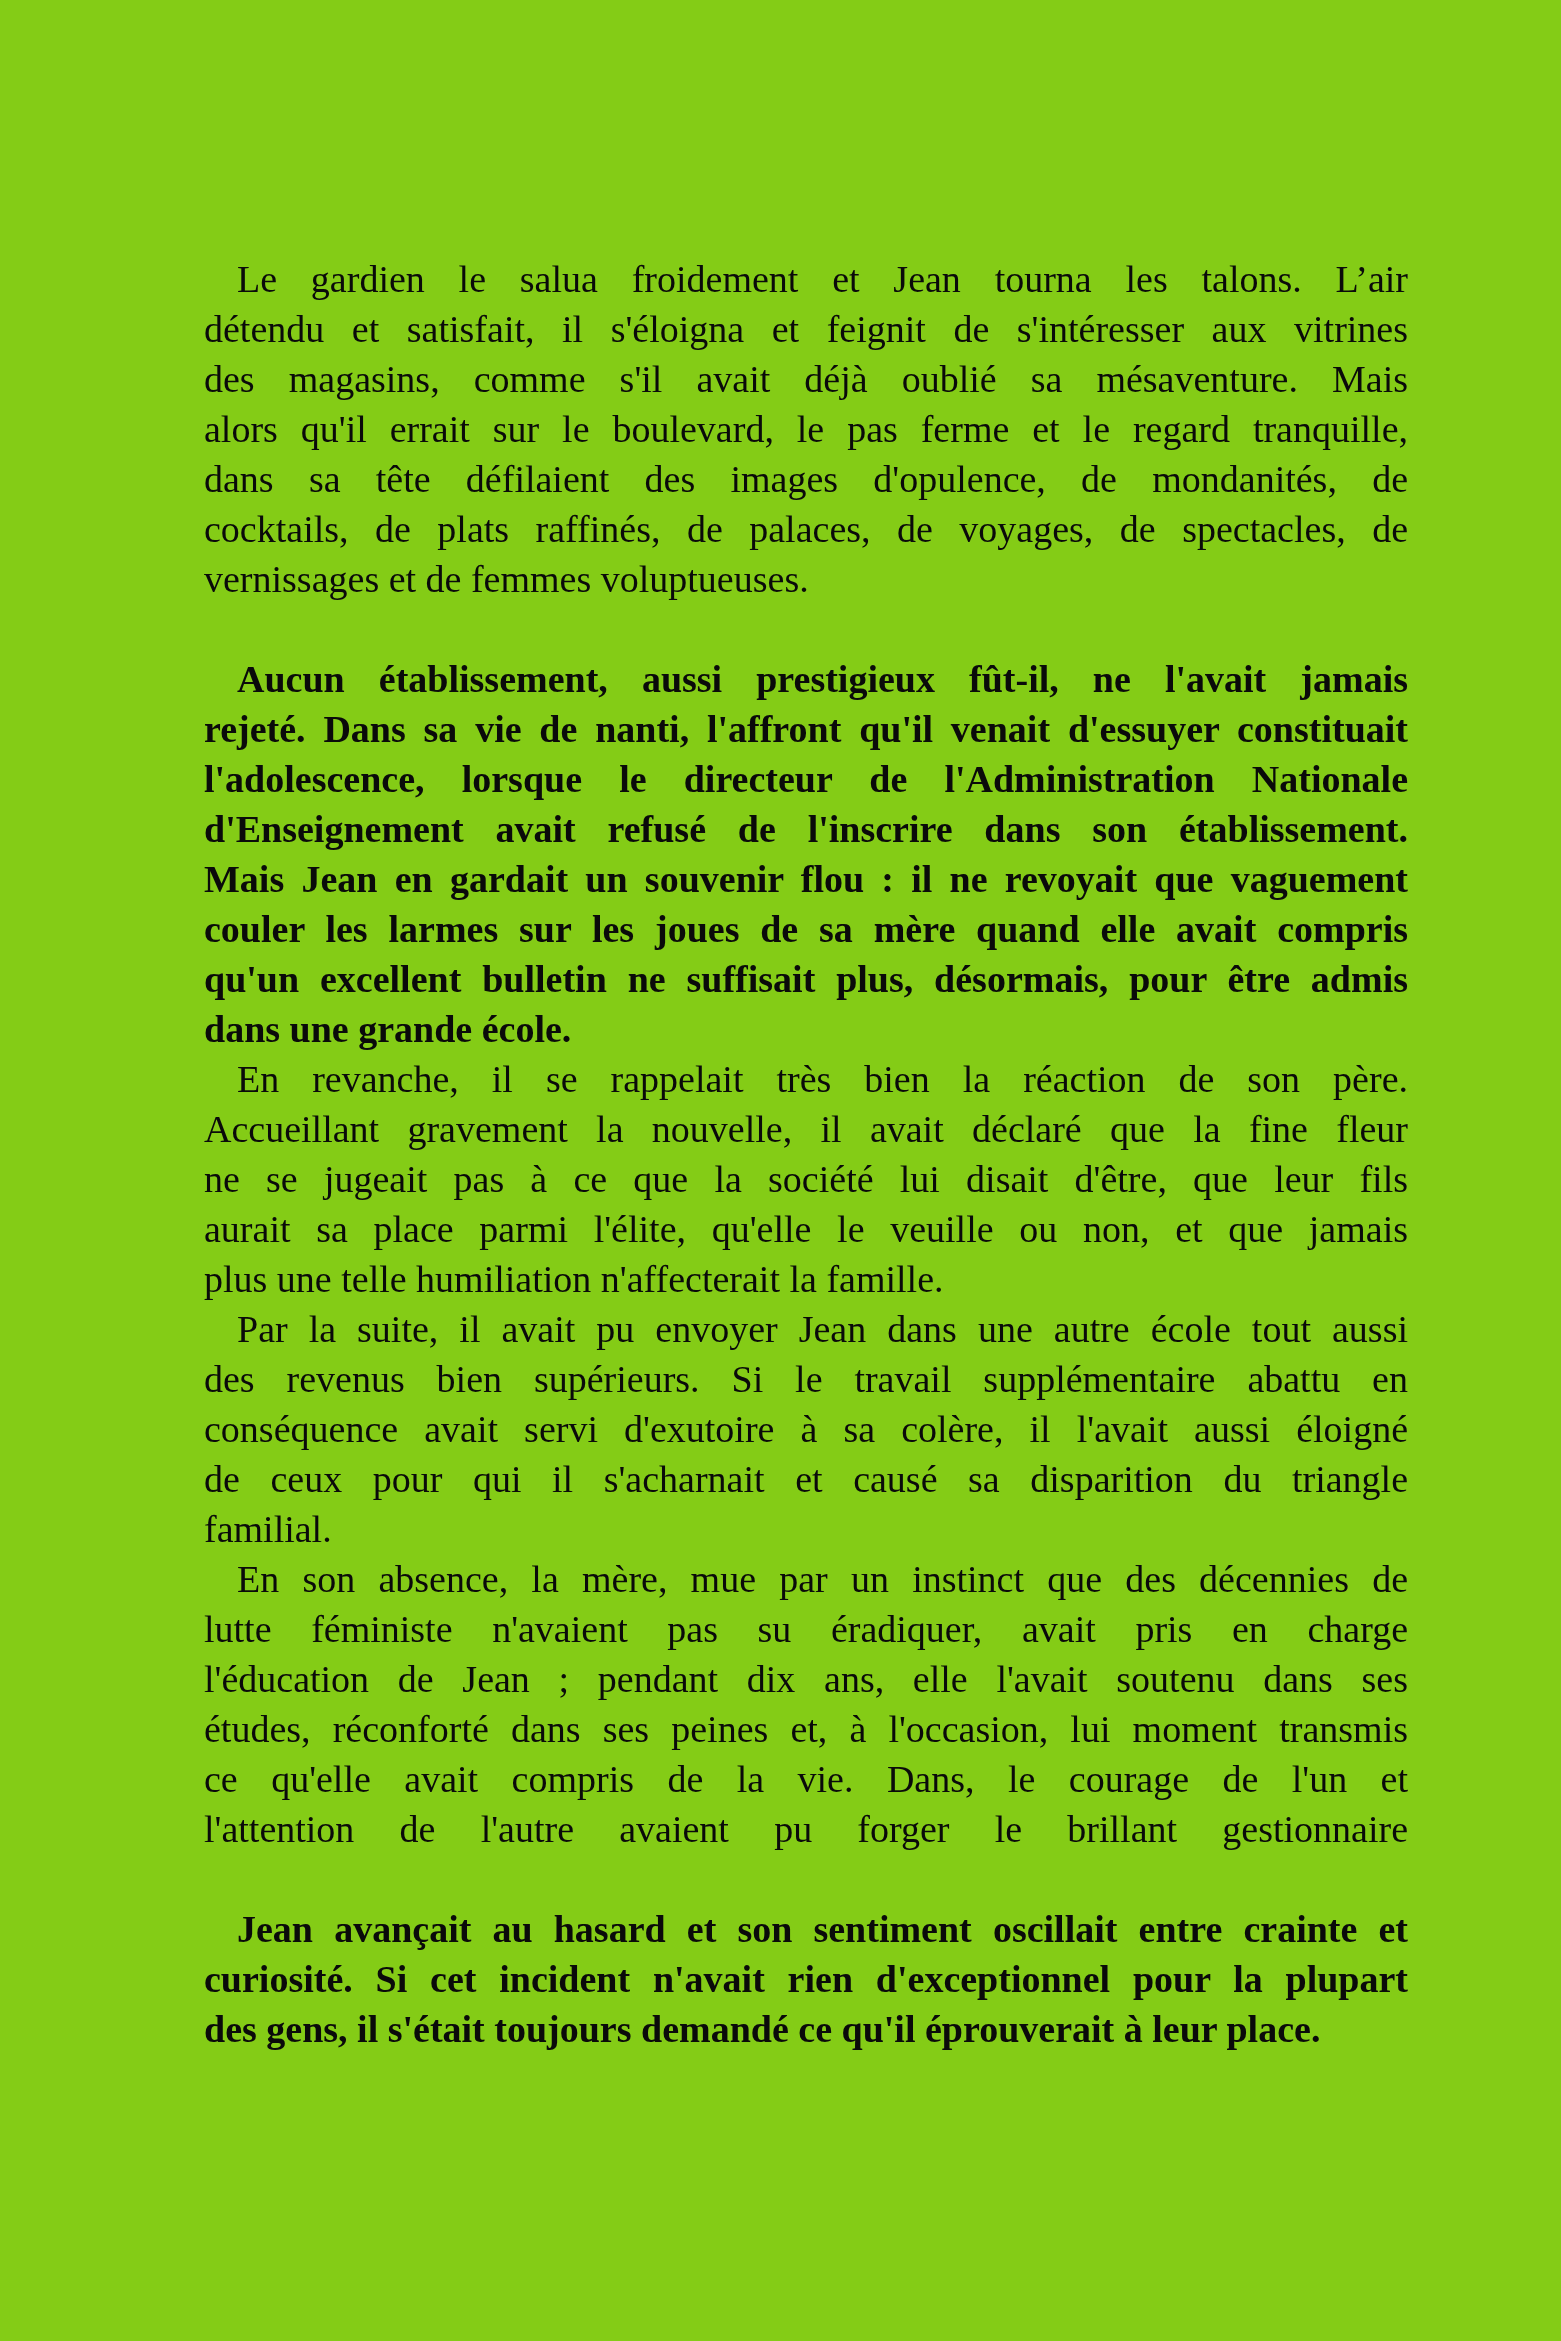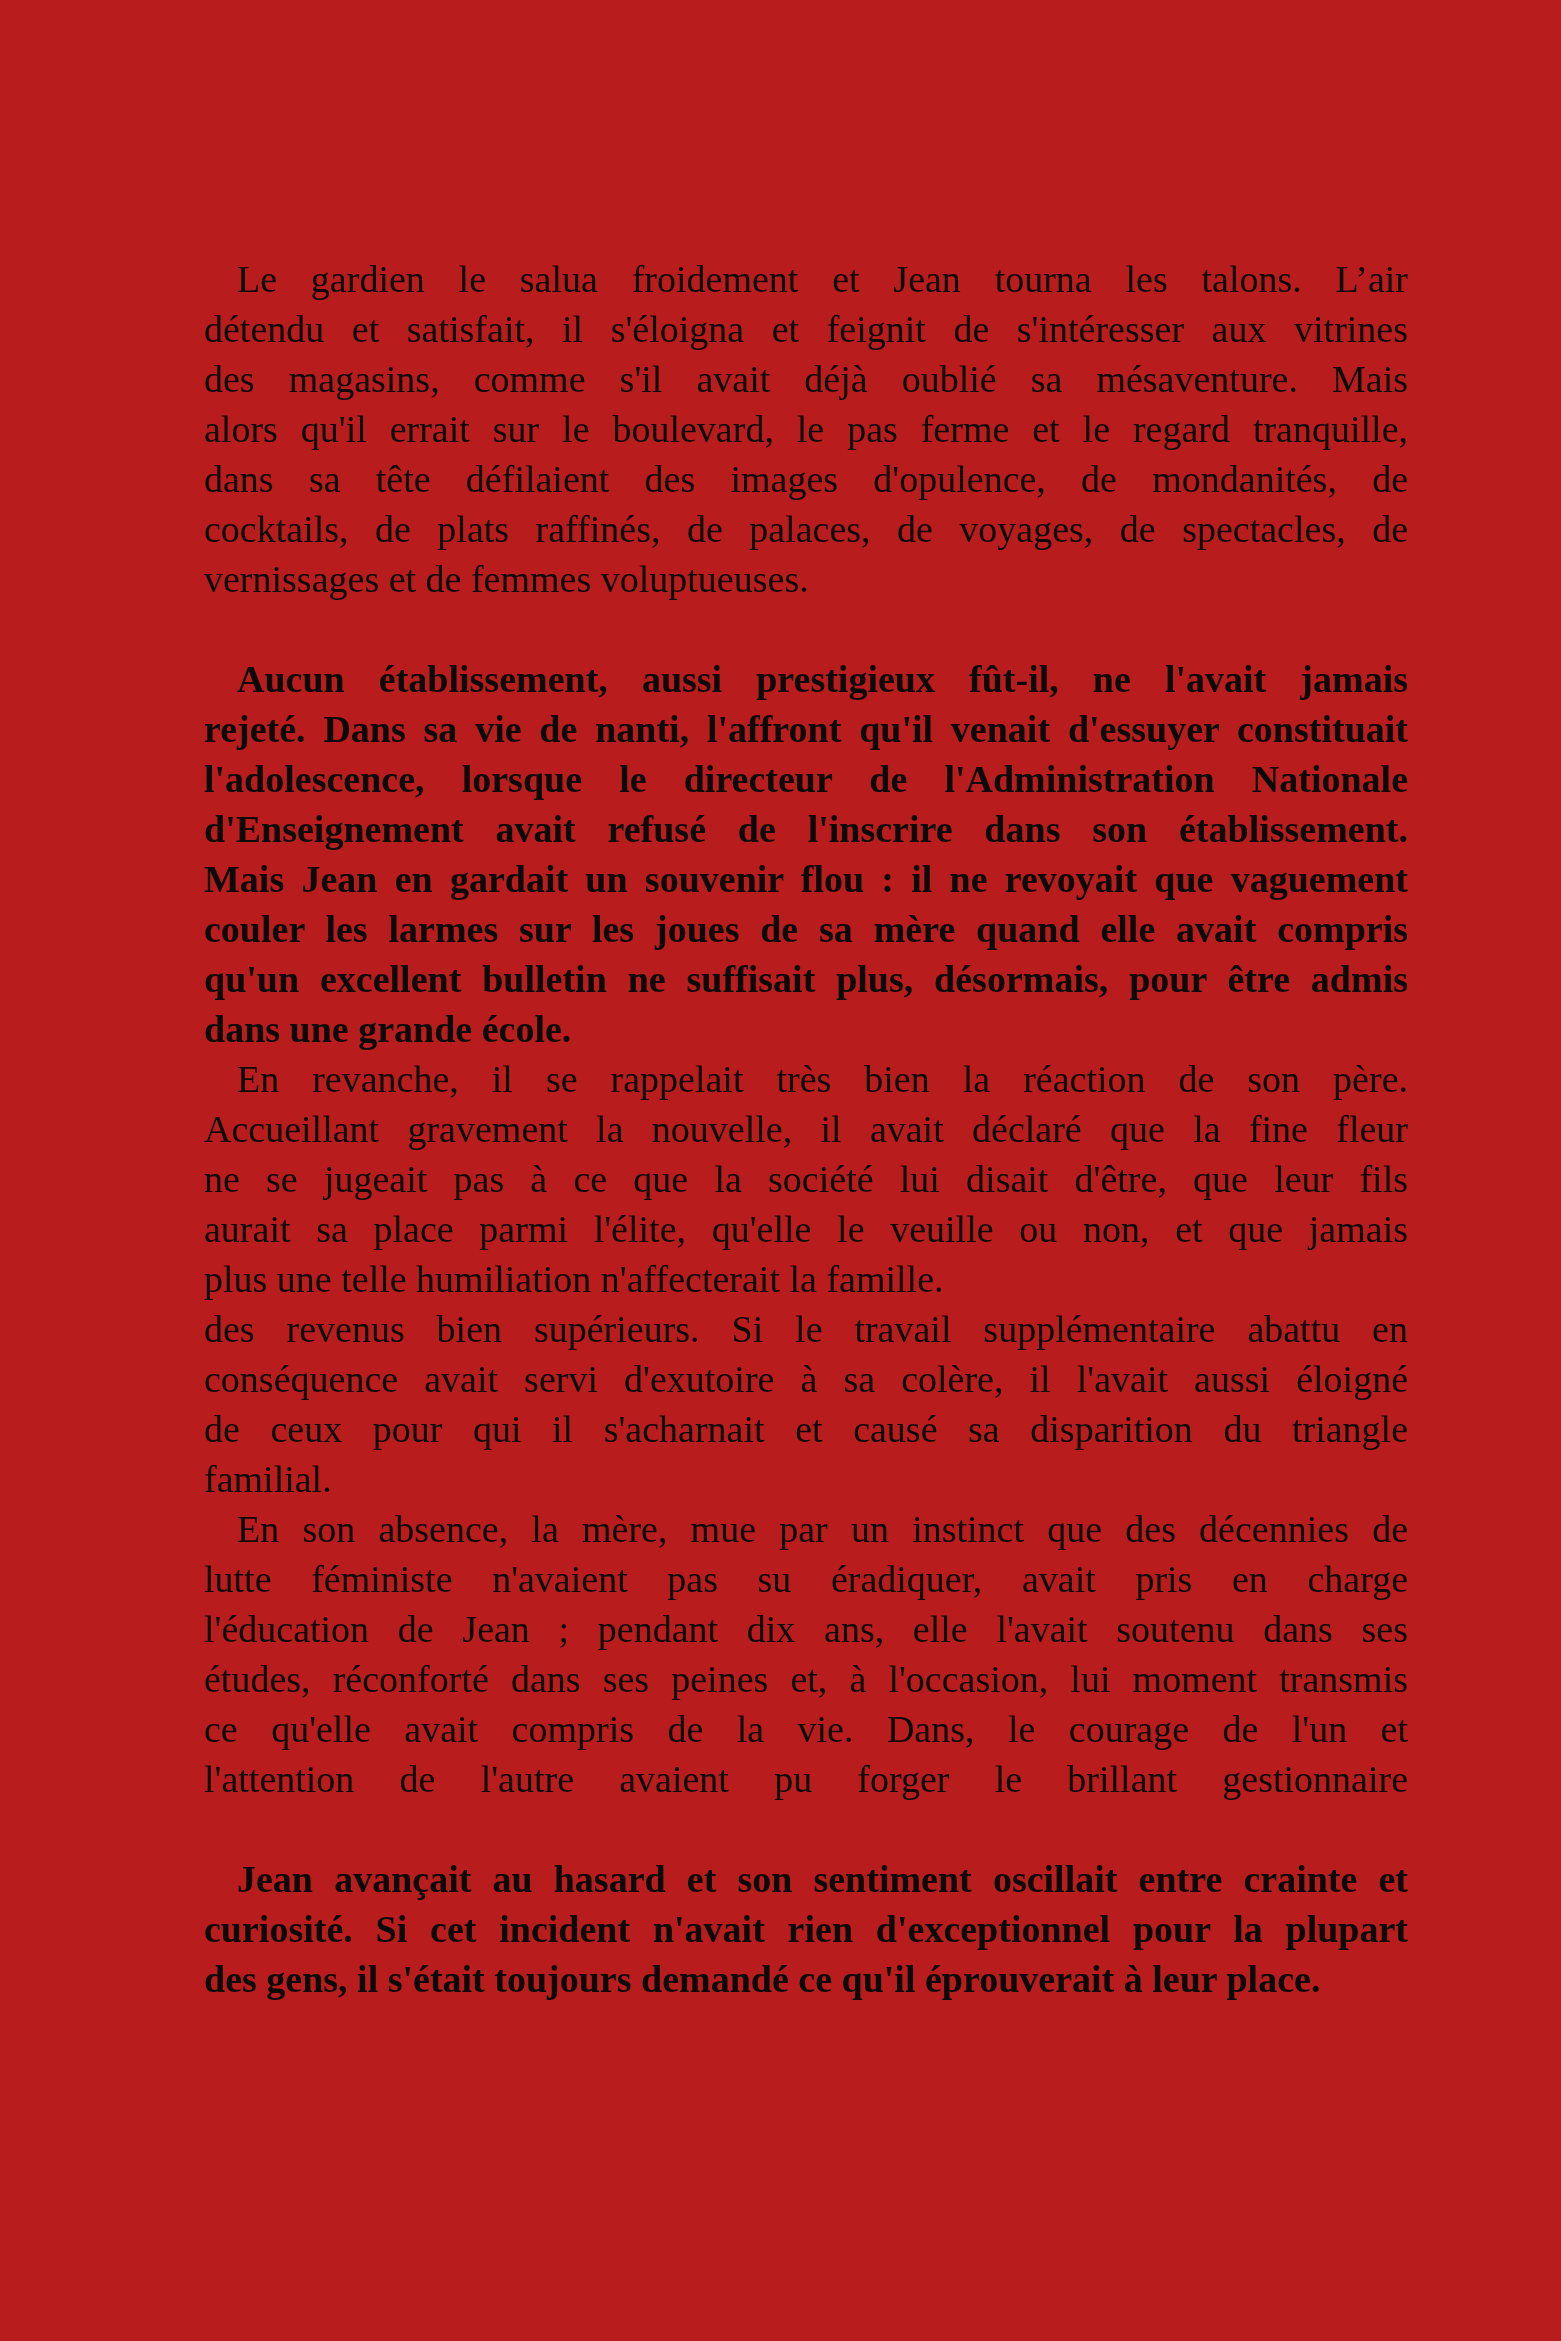--- a/index.html
+++ b/index.html
@@ -12,21 +12,21 @@
     background: #ffffff;
     position: relative;
     font-family: "Liberation Serif", "DejaVu Serif", serif;
   }
   .page {
     position: absolute;
     left: 0;
     top: 0;
     width: 1561px;
     height: 2342px;
-    background: #b91c1c;
+    background: #84cc16;
     overflow: hidden;
   }
   .text-block {
     position: absolute;
     left: 204px;
     top: 254px;
     width: 1204px;
     color: #0a0a0a;
     font-size: 38px;
     line-height: 50px;
@@ -78,20 +78,21 @@
         <div class="line last">dans une grande école.</div>
       </div>
       <div class="paragraph">
         <div class="line first">En revanche, il se rappelait très bien la réaction de son père.</div>
         <div class="line">Accueillant gravement la nouvelle, il avait déclaré que la fine fleur</div>
         <div class="line">ne se jugeait pas à ce que la société lui disait d'être, que leur fils</div>
         <div class="line">aurait sa place parmi l'élite, qu'elle le veuille ou non, et que jamais</div>
         <div class="line last">plus une telle humiliation n'affecterait la famille.</div>
       </div>
       <div class="paragraph">
+        <div class="line first">Par la suite, il avait pu envoyer Jean dans une autre école tout aussi</div>
         <div class="line">des revenus bien supérieurs. Si le travail supplémentaire abattu en</div>
         <div class="line">conséquence avait servi d'exutoire à sa colère, il l'avait aussi éloigné</div>
         <div class="line">de ceux pour qui il s'acharnait et causé sa disparition du triangle</div>
         <div class="line last">familial.</div>
       </div>
       <div class="paragraph">
         <div class="line first">En son absence, la mère, mue par un instinct que des décennies de</div>
         <div class="line">lutte féministe n'avaient pas su éradiquer, avait pris en charge</div>
         <div class="line">l'éducation de Jean ; pendant dix ans, elle l'avait soutenu dans ses</div>
         <div class="line">études, réconforté dans ses peines et, à l'occasion, lui moment transmis</div>

